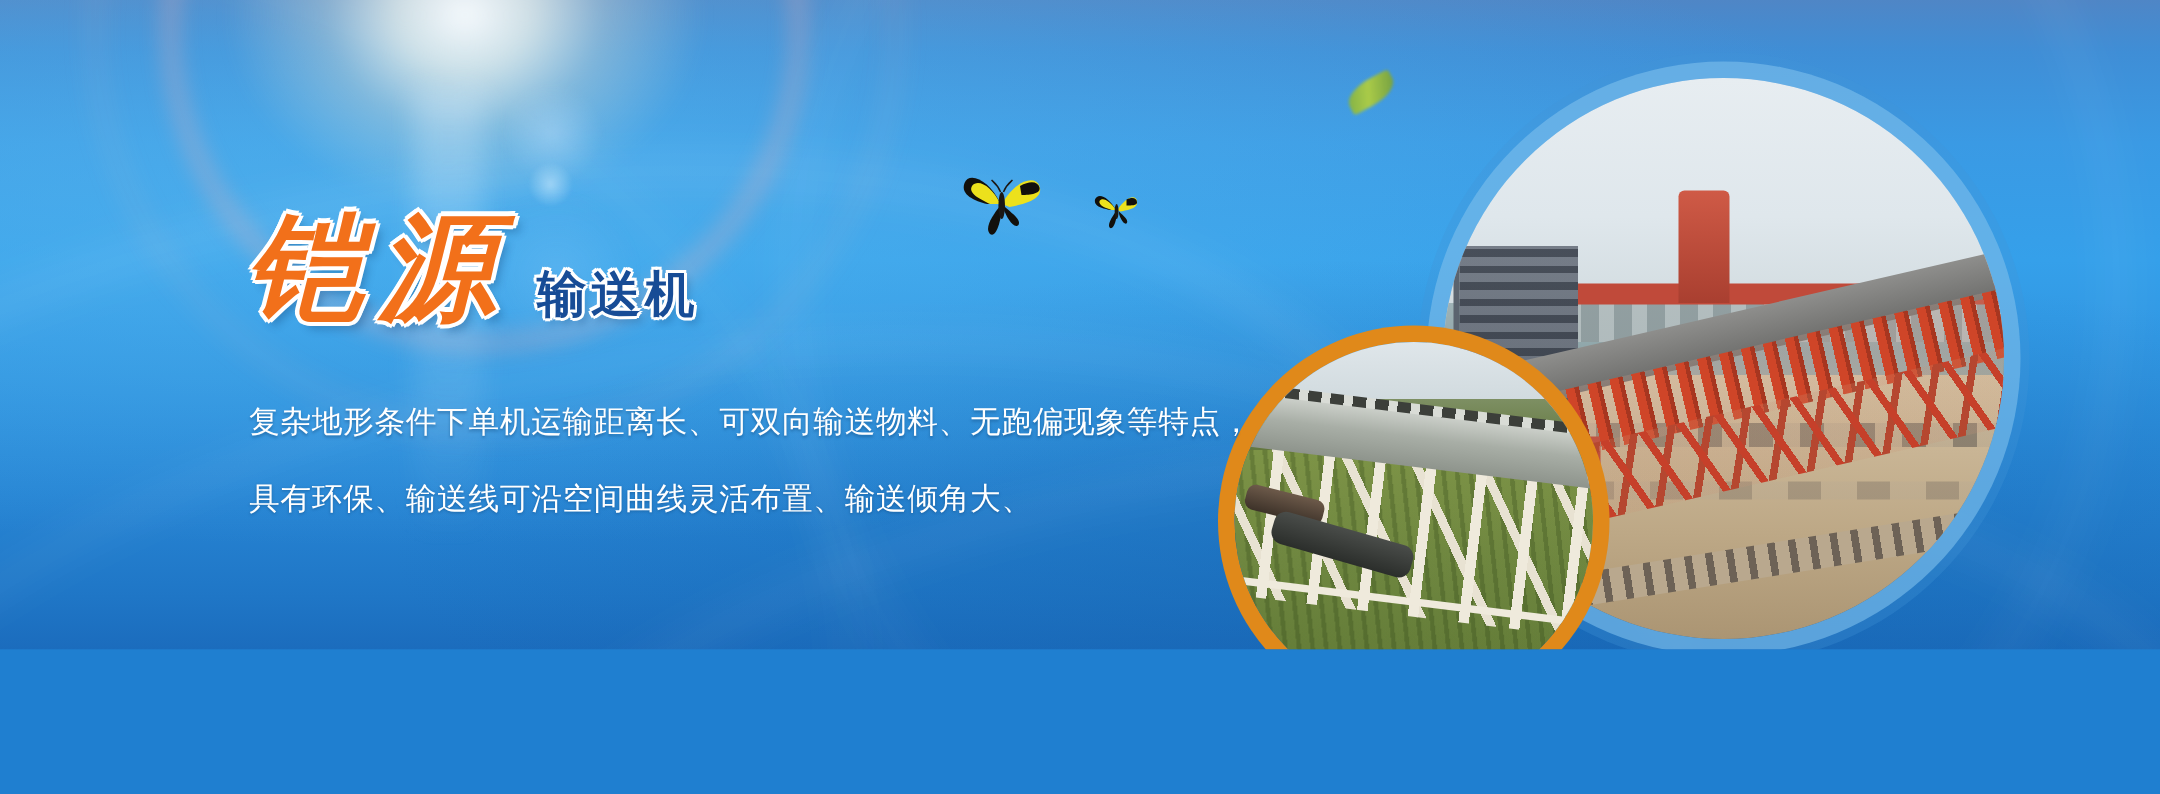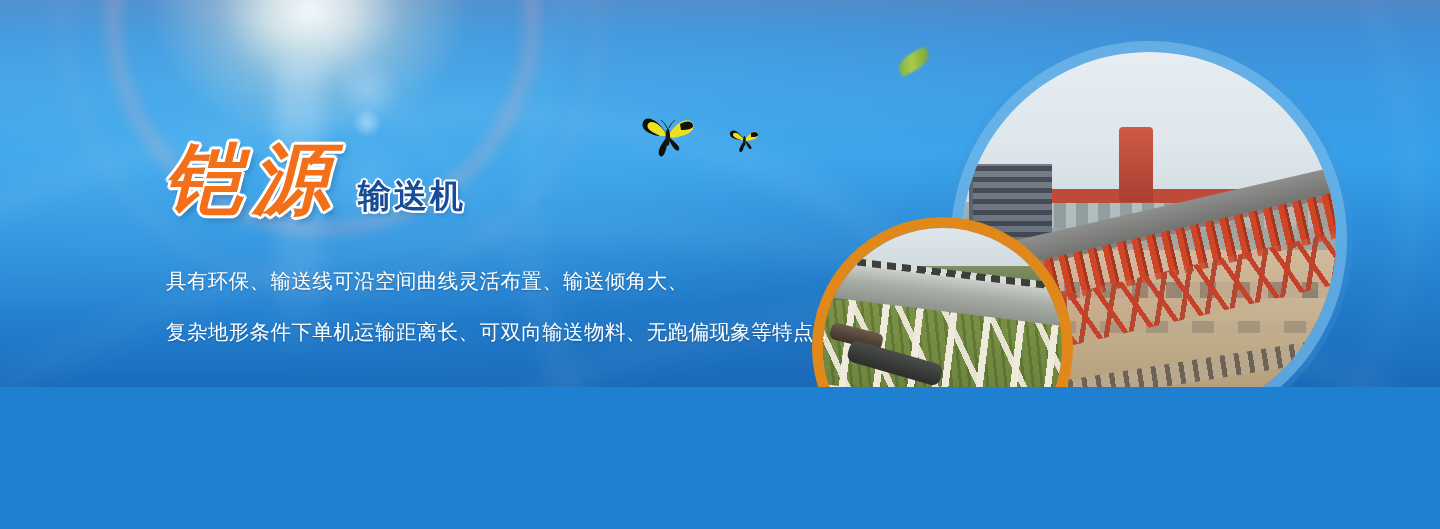--- a/index.html
+++ b/index.html
@@ -5,21 +5,21 @@
   * { margin:0; padding:0; box-sizing:border-box; }
   html,body{ background:#1f7fd0; }
   body{
     font-family:"Liberation Sans","DejaVu Sans",sans-serif;
     -webkit-font-smoothing:antialiased;
   }
 
   .banner{
     position:relative;
     width:1440px;
-    height:387px;
+    height:433px;
     overflow:hidden;
     background:
       linear-gradient(180deg,
         #4f86c6 0%,
         #3f8ed6 8%,
         #3a9ae4 22%,
         #35a0ea 40%,
         #2f94e0 58%,
         #2785d4 76%,
         #1f76c6 92%,
@@ -406,17 +406,17 @@
     <div class="sm-roller2"></div>
     <div class="sm-roller"></div>
     <div class="sm-deck"></div>
   </div>
 
   <div class="title-block">
     <span class="brand">铠源</span><span class="product">输送机</span>
   </div>
 
   <div class="desc">
+    <div>复杂地形条件下单机运输距离长、可双向输送物料、无跑偏现象等特点，</div>
     <div>具有环保、输送线可沿空间曲线灵活布置、输送倾角大、</div>
-    <div>复杂地形条件下单机运输距离长、可双向输送物料、无跑偏现象等特点，</div>
   </div>
 
 </div>
 
 </body></html>

